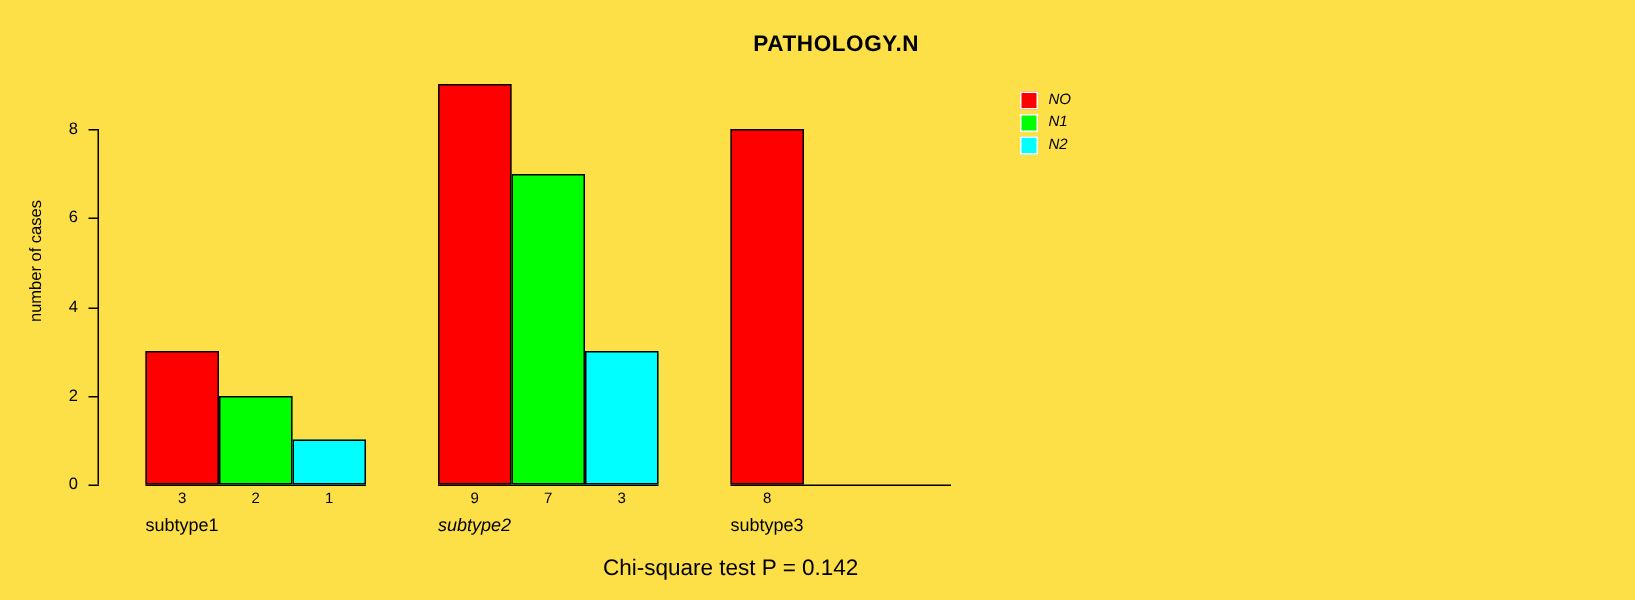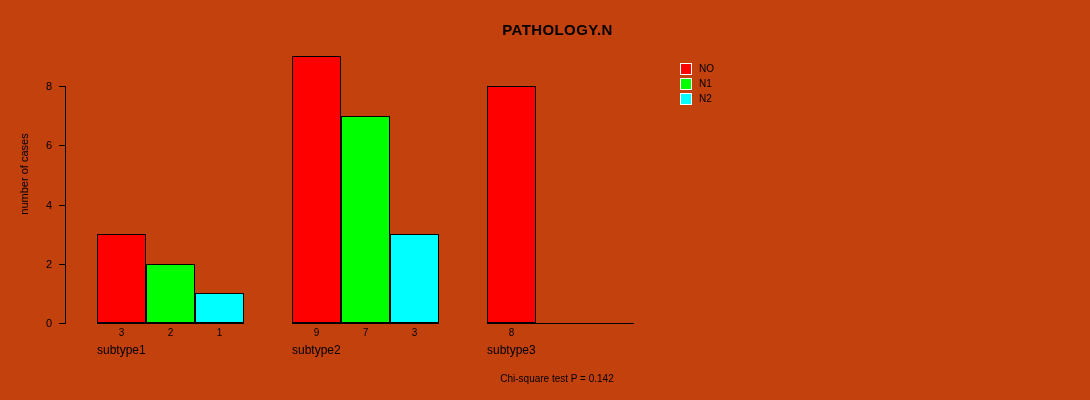--- a/index.html
+++ b/index.html
@@ -3,21 +3,21 @@
 <meta charset="utf-8">
 <title>PATHOLOGY.N barplot</title>
 <style>
   html,body{margin:0;padding:0;background:#ffffff;}
   body{
     width:1090px;height:400px;
     font-family:"Liberation Sans", sans-serif;
     color:#000000;
     overflow:hidden;
   }
-  #stage{position:relative;width:1090px;height:400px;background:#c2410c;}
+  #stage{position:relative;width:1090px;height:400px;background:#fde047;}
 
   
   #chart-title{
     position:absolute;left:0;top:21px;width:1090px;
     text-align:center;
     font-size:15px;font-weight:bold;letter-spacing:.4px;
     line-height:18px;
   }
   
   #chart-title{width:1115px;left:0;}
@@ -81,33 +81,33 @@
   .glabel{
     position:absolute;
     top:343px;
     font-size:12px;line-height:14px;
   }
 
   
   #footnote{
     position:absolute;
     left:402px;top:372px;width:310px;
-    text-align:center;
-    font-size:10px;line-height:13px;
+    text-align:left;
+    font-size:15px;line-height:13px;
   }
 
   
   #legend{
     position:absolute;
     left:680px;top:61px;
   }
   .legend-row{
     position:relative;
     height:15px;
-    display:flex;align-items:center;
+    display:flex;font-style:italic;
   }
   .swatch{
     width:12px;height:12px;
     border:1px solid #ffffff;
     box-sizing:border-box;
     margin-right:7px;
     flex:0 0 auto;
   }
   .legend-label{
     font-size:10px;line-height:11px;
@@ -149,21 +149,21 @@
         <div class="bar" title="N2: 1" style="left: 195px; width: 49px; height: 29.625px; background: rgb(0, 255, 255);"></div>
         <div class="vlabel" style="left: 195px; width: 49px;">1</div>
         <div class="glabel" style="left: 97px; width: 147px;">subtype1</div>
         <div class="baseline" style="left: 292px; width: 147px;"></div>
         <div class="bar" title="NO: 9" style="left: 292px; width: 49px; height: 266.625px; background: rgb(255, 0, 0);"></div>
         <div class="vlabel" style="left: 292px; width: 49px;">9</div>
         <div class="bar" title="N1: 7" style="left: 341px; width: 49px; height: 207.375px; background: rgb(0, 255, 0);"></div>
         <div class="vlabel" style="left: 341px; width: 49px;">7</div>
         <div class="bar" title="N2: 3" style="left: 390px; width: 49px; height: 88.875px; background: rgb(0, 255, 255);"></div>
         <div class="vlabel" style="left: 390px; width: 49px;">3</div>
-        <div class="glabel" style="left: 292px; width: 147px;">subtype2</div>
+        <div class="glabel" style="left: 292px; width: 147px; font-style: italic;">subtype2</div>
         <div class="baseline" style="left: 487px; width: 147px;"></div>
         <div class="bar" title="NO: 8" style="left: 487px; width: 49px; height: 237px; background: rgb(255, 0, 0);"></div>
         <div class="vlabel" style="left: 487px; width: 49px;">8</div>
         <div class="glabel" style="left: 487px; width: 147px;">subtype3</div>
       </div>
 
   </div>
 
   <div id="footnote">Chi-square test P = 0.142</div>
 

